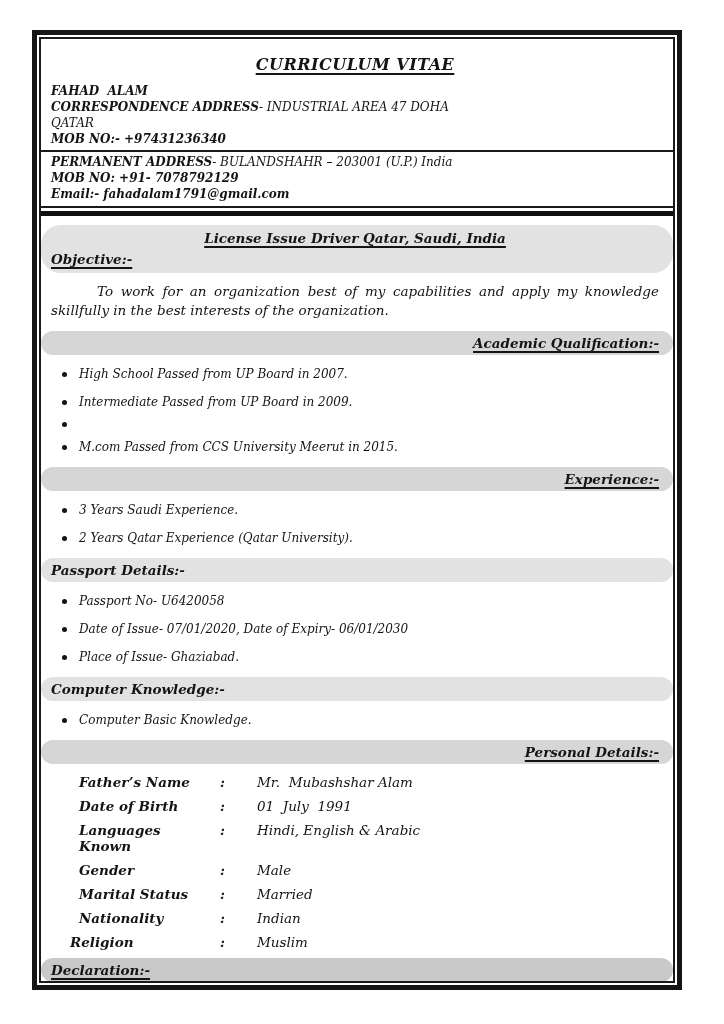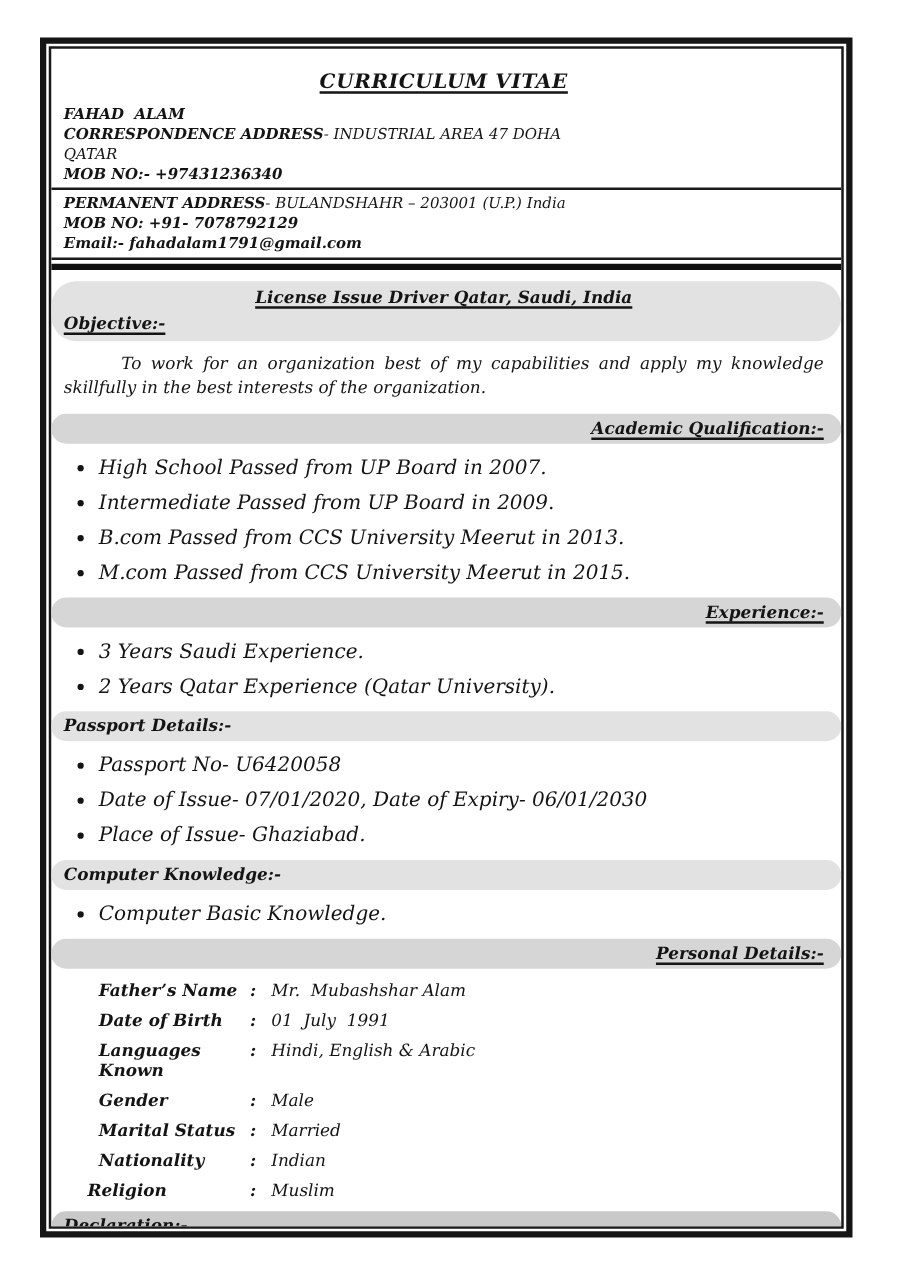--- a/index.html
+++ b/index.html
@@ -36,24 +36,24 @@
   .tone-dark{background:#c9c9c9;}
   .banner-band{margin-top:9px;padding-top:5px;padding-bottom:5px;}
   .banner{text-align:center;font-weight:bold;font-size:13.5px;line-height:17px;}
   .heading{font-weight:bold;font-size:13.5px;line-height:18px;display:block;}
   .banner-band .heading{margin-top:3px;}
   .para{
     font-size:13.5px;text-align:justify;text-indent:46px;line-height:1.42;
     margin:9px 0 11px;
   }
   .bullets{margin:11px 0 11px;}
-  .li{display:flex;margin:0 0 12px 11px;font-size:16px;line-height:16px;}
+  .li{display:flex;margin:0 0 12px 11px;font-size:12px;line-height:16px;}
   .dot{width:5px;height:5px;border-radius:50%;background:#141414;flex:none;align-self:center;margin-right:12px;}
   .prows{margin:10px 0 6px;}
-  .prow{display:flex;margin:0 0 8px 28px;font-size:13.5px;line-height:16px;}
+  .prow{display:flex;margin:0 0 8px 28px;font-size:13.5px;line-height:16px;gap:20px;}
   .plabel{width:121px;font-weight:bold;flex:none;}
   .psep{width:17px;font-weight:bold;flex:none;}
   .pvalue{white-space:pre;}
   .prow.religion{margin-left:19px;}
   .prow.religion .plabel{width:130px;}
 </style>
 </head>
 <body>
 
 <div class="page">
@@ -94,21 +94,20 @@
       <div class="li">
           <span class="dot"></span>
           <span>High School Passed from UP Board in 2007.</span>
         </div>
       <div class="li">
           <span class="dot"></span>
           <span>Intermediate Passed from UP Board in 2009.</span>
         </div>
       <div class="li">
           <span class="dot"></span>
-          <span>B.com Passed from CCS University Meerut in 2013.</span>
         </div>
       <div class="li">
           <span class="dot"></span>
           <span>M.com Passed from CCS University Meerut in 2015.</span>
         </div>
     </div>
 
     <div class="band tone-med">
         <span class="heading u">Experience:-</span>
       </div>

